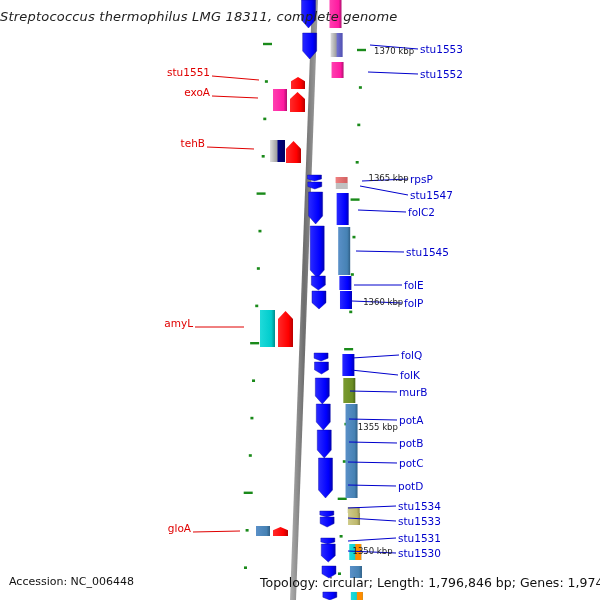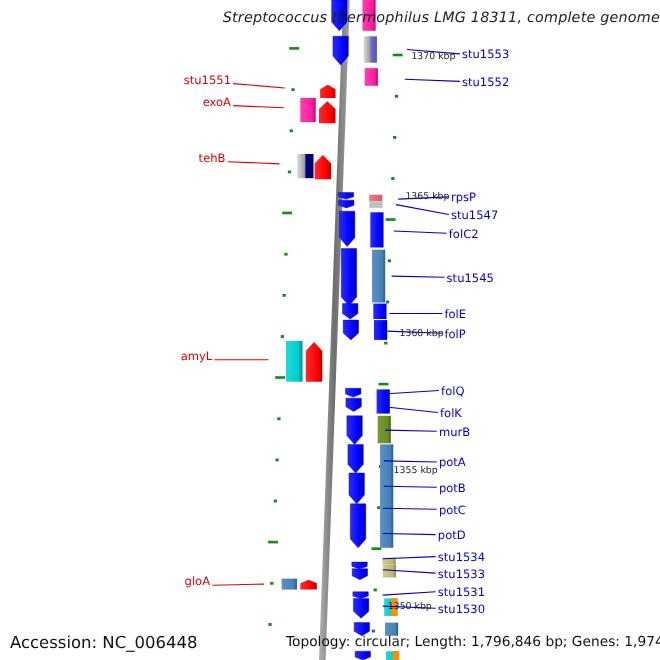--- a/index.html
+++ b/index.html
@@ -1,19 +1,19 @@
 <!DOCTYPE html>
 <html><head>
 <meta charset="utf-8">
 <style>
   html, body { margin: 0; padding: 0; background: #ffffff; }
   body { width: 600px; height: 600px; overflow: hidden; position: relative; font-family: "DejaVu Sans", sans-serif; }
   #map { position: absolute; left: 0; top: 0; width: 600px; height: 600px; }
-  .title { position: absolute; left: 0; top: 9px; width: 600px; text-align: right; font-style: italic; font-size: 13px; color: #222; letter-spacing: 0.2px; }
-  .footer-left { position: absolute; left: 9px; top: 575px; font-size: 15px; color: #111; }
+  .title { position: absolute; left: 0; top: 9px; width: 600px; text-align: left; font-style: italic; font-size: 13px; color: #222; letter-spacing: 0.2px; }
+  .footer-left { position: absolute; left: 9px; top: 575px; font-size: 11px; color: #111; }
   .footer-right { position: absolute; left: 260px; top: 575px; font-size: 12.5px; color: #111; white-space: nowrap; }
   .lbl { font-family: "DejaVu Sans", sans-serif; font-size: 10.5px; }
   .kbp { font-family: "DejaVu Sans", sans-serif; font-size: 8.5px; fill: #222; }
 </style>
 </head>
 <body>
 
 <svg id="map" width="600" height="600" viewBox="0 0 600 600" xmlns="http://www.w3.org/2000/svg">
   <defs>
     <linearGradient id="gBlue" x1="0" x2="1">

